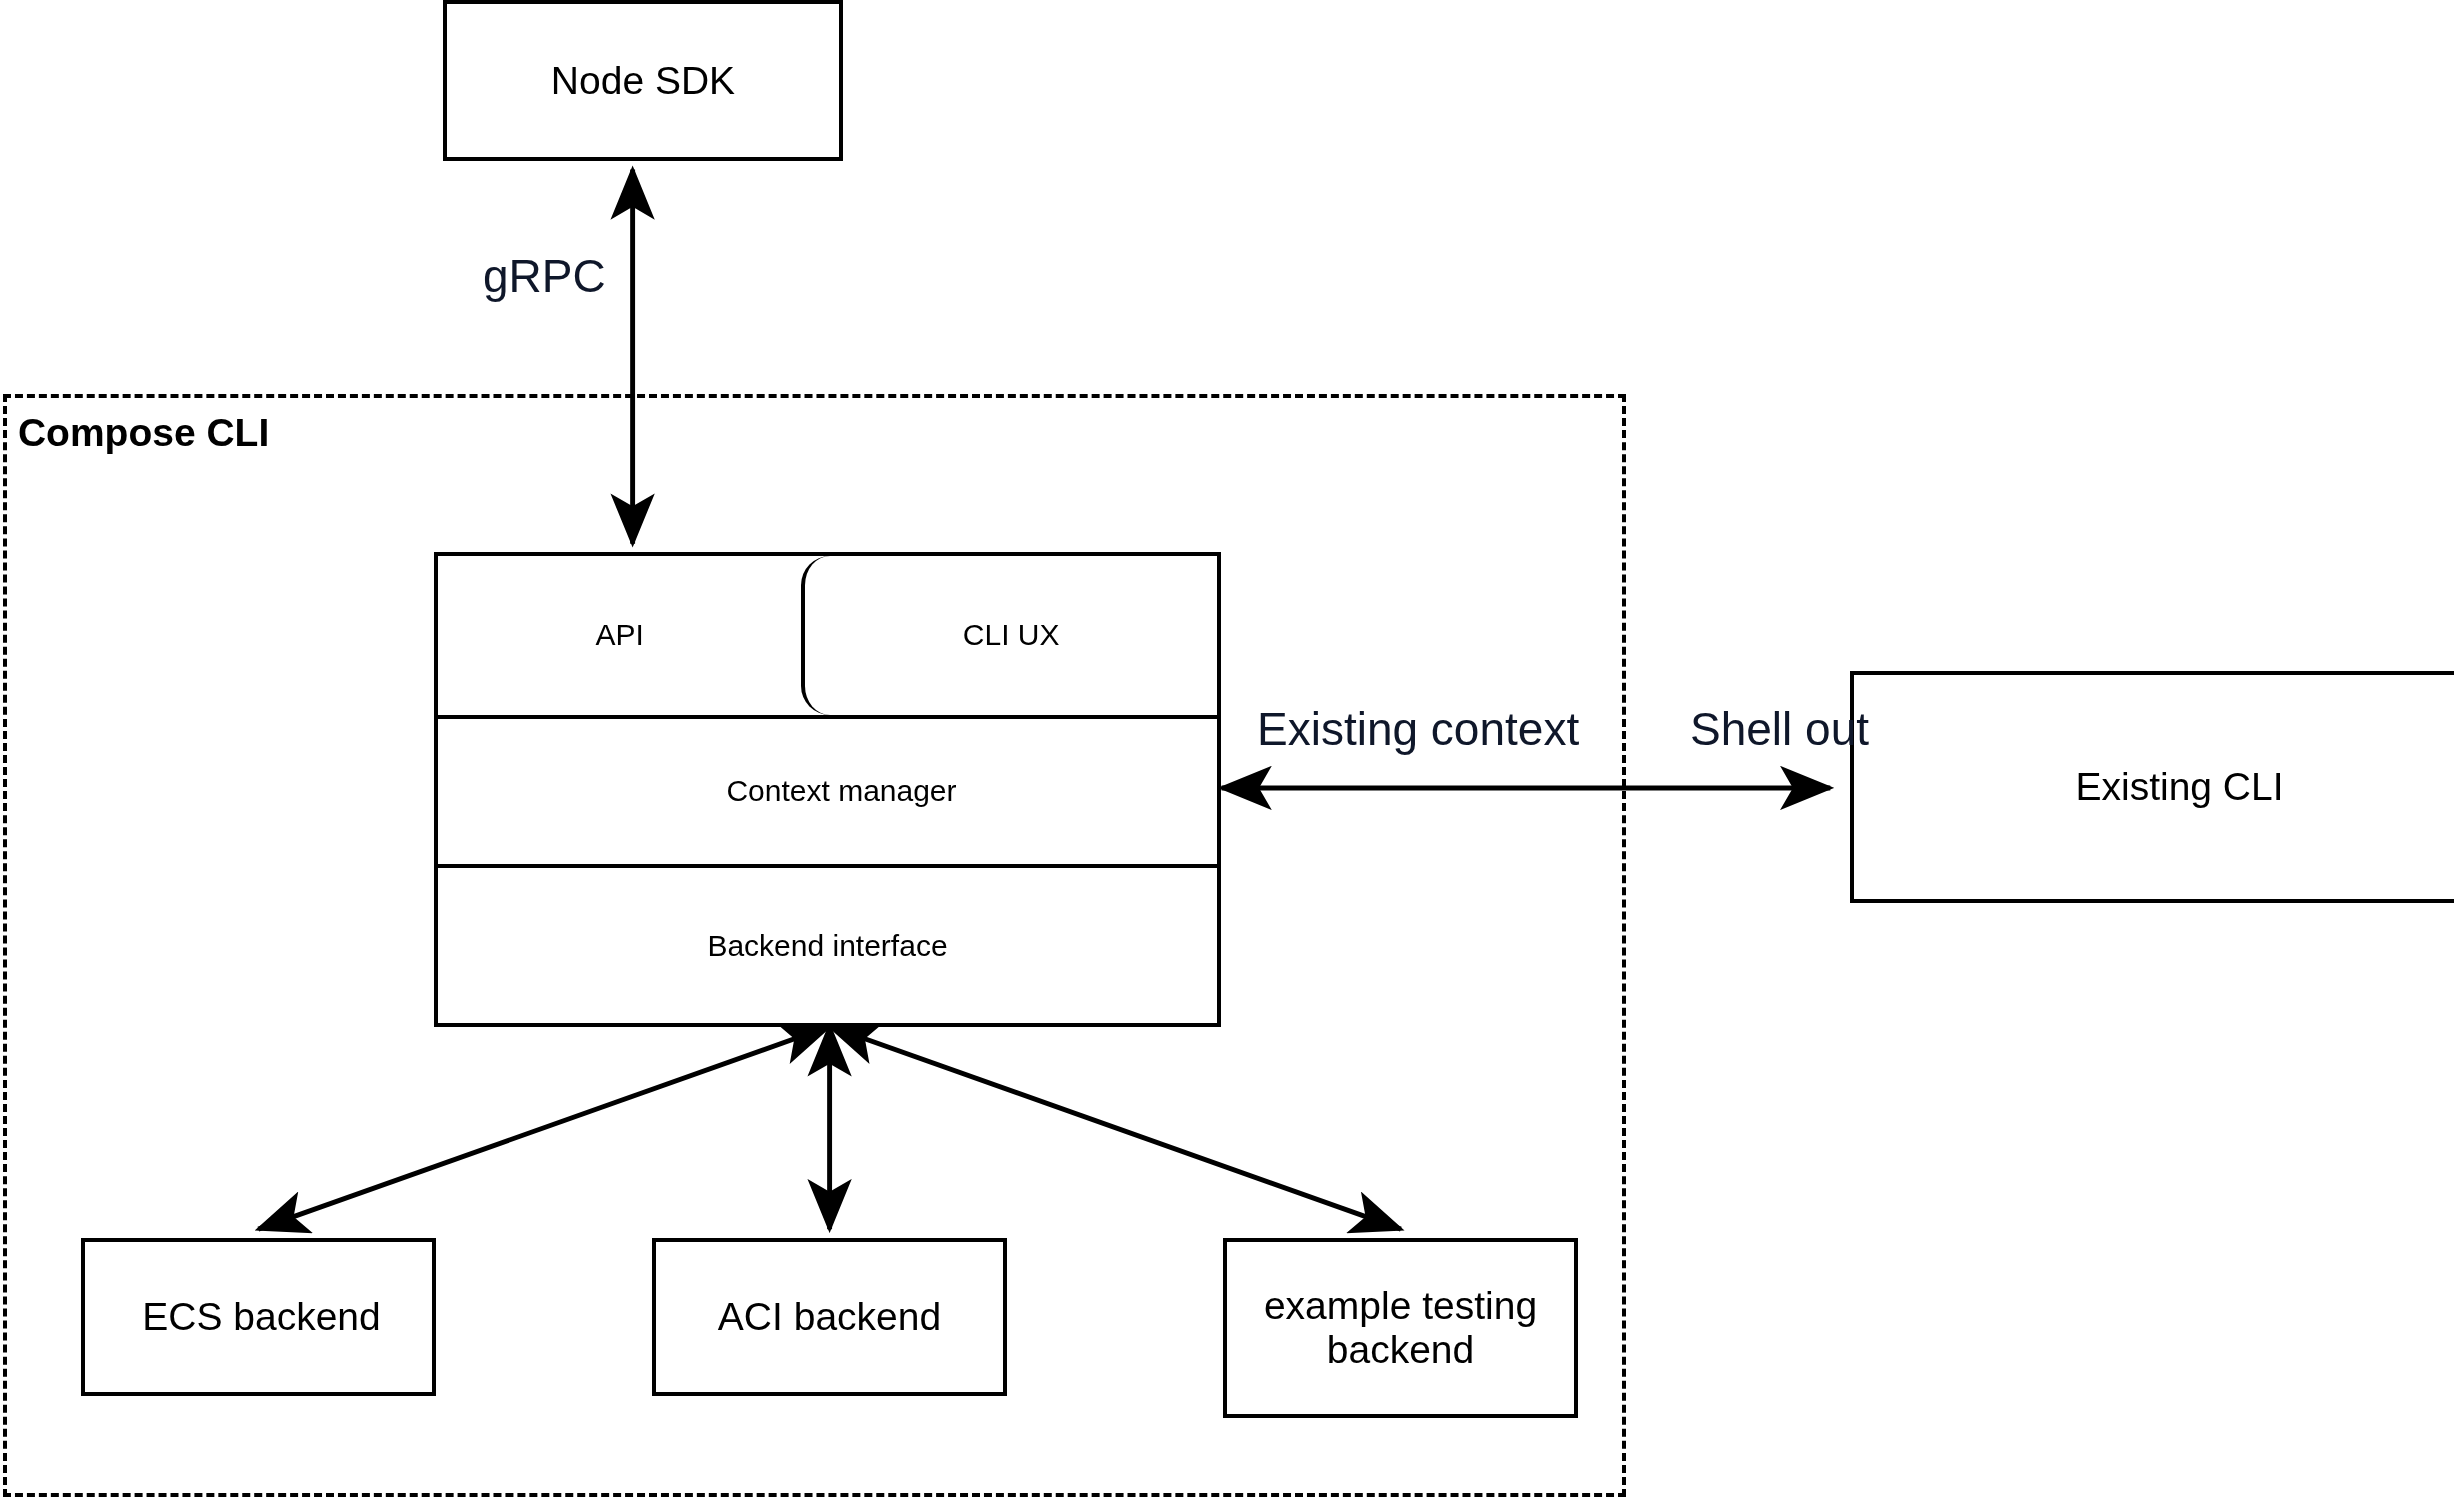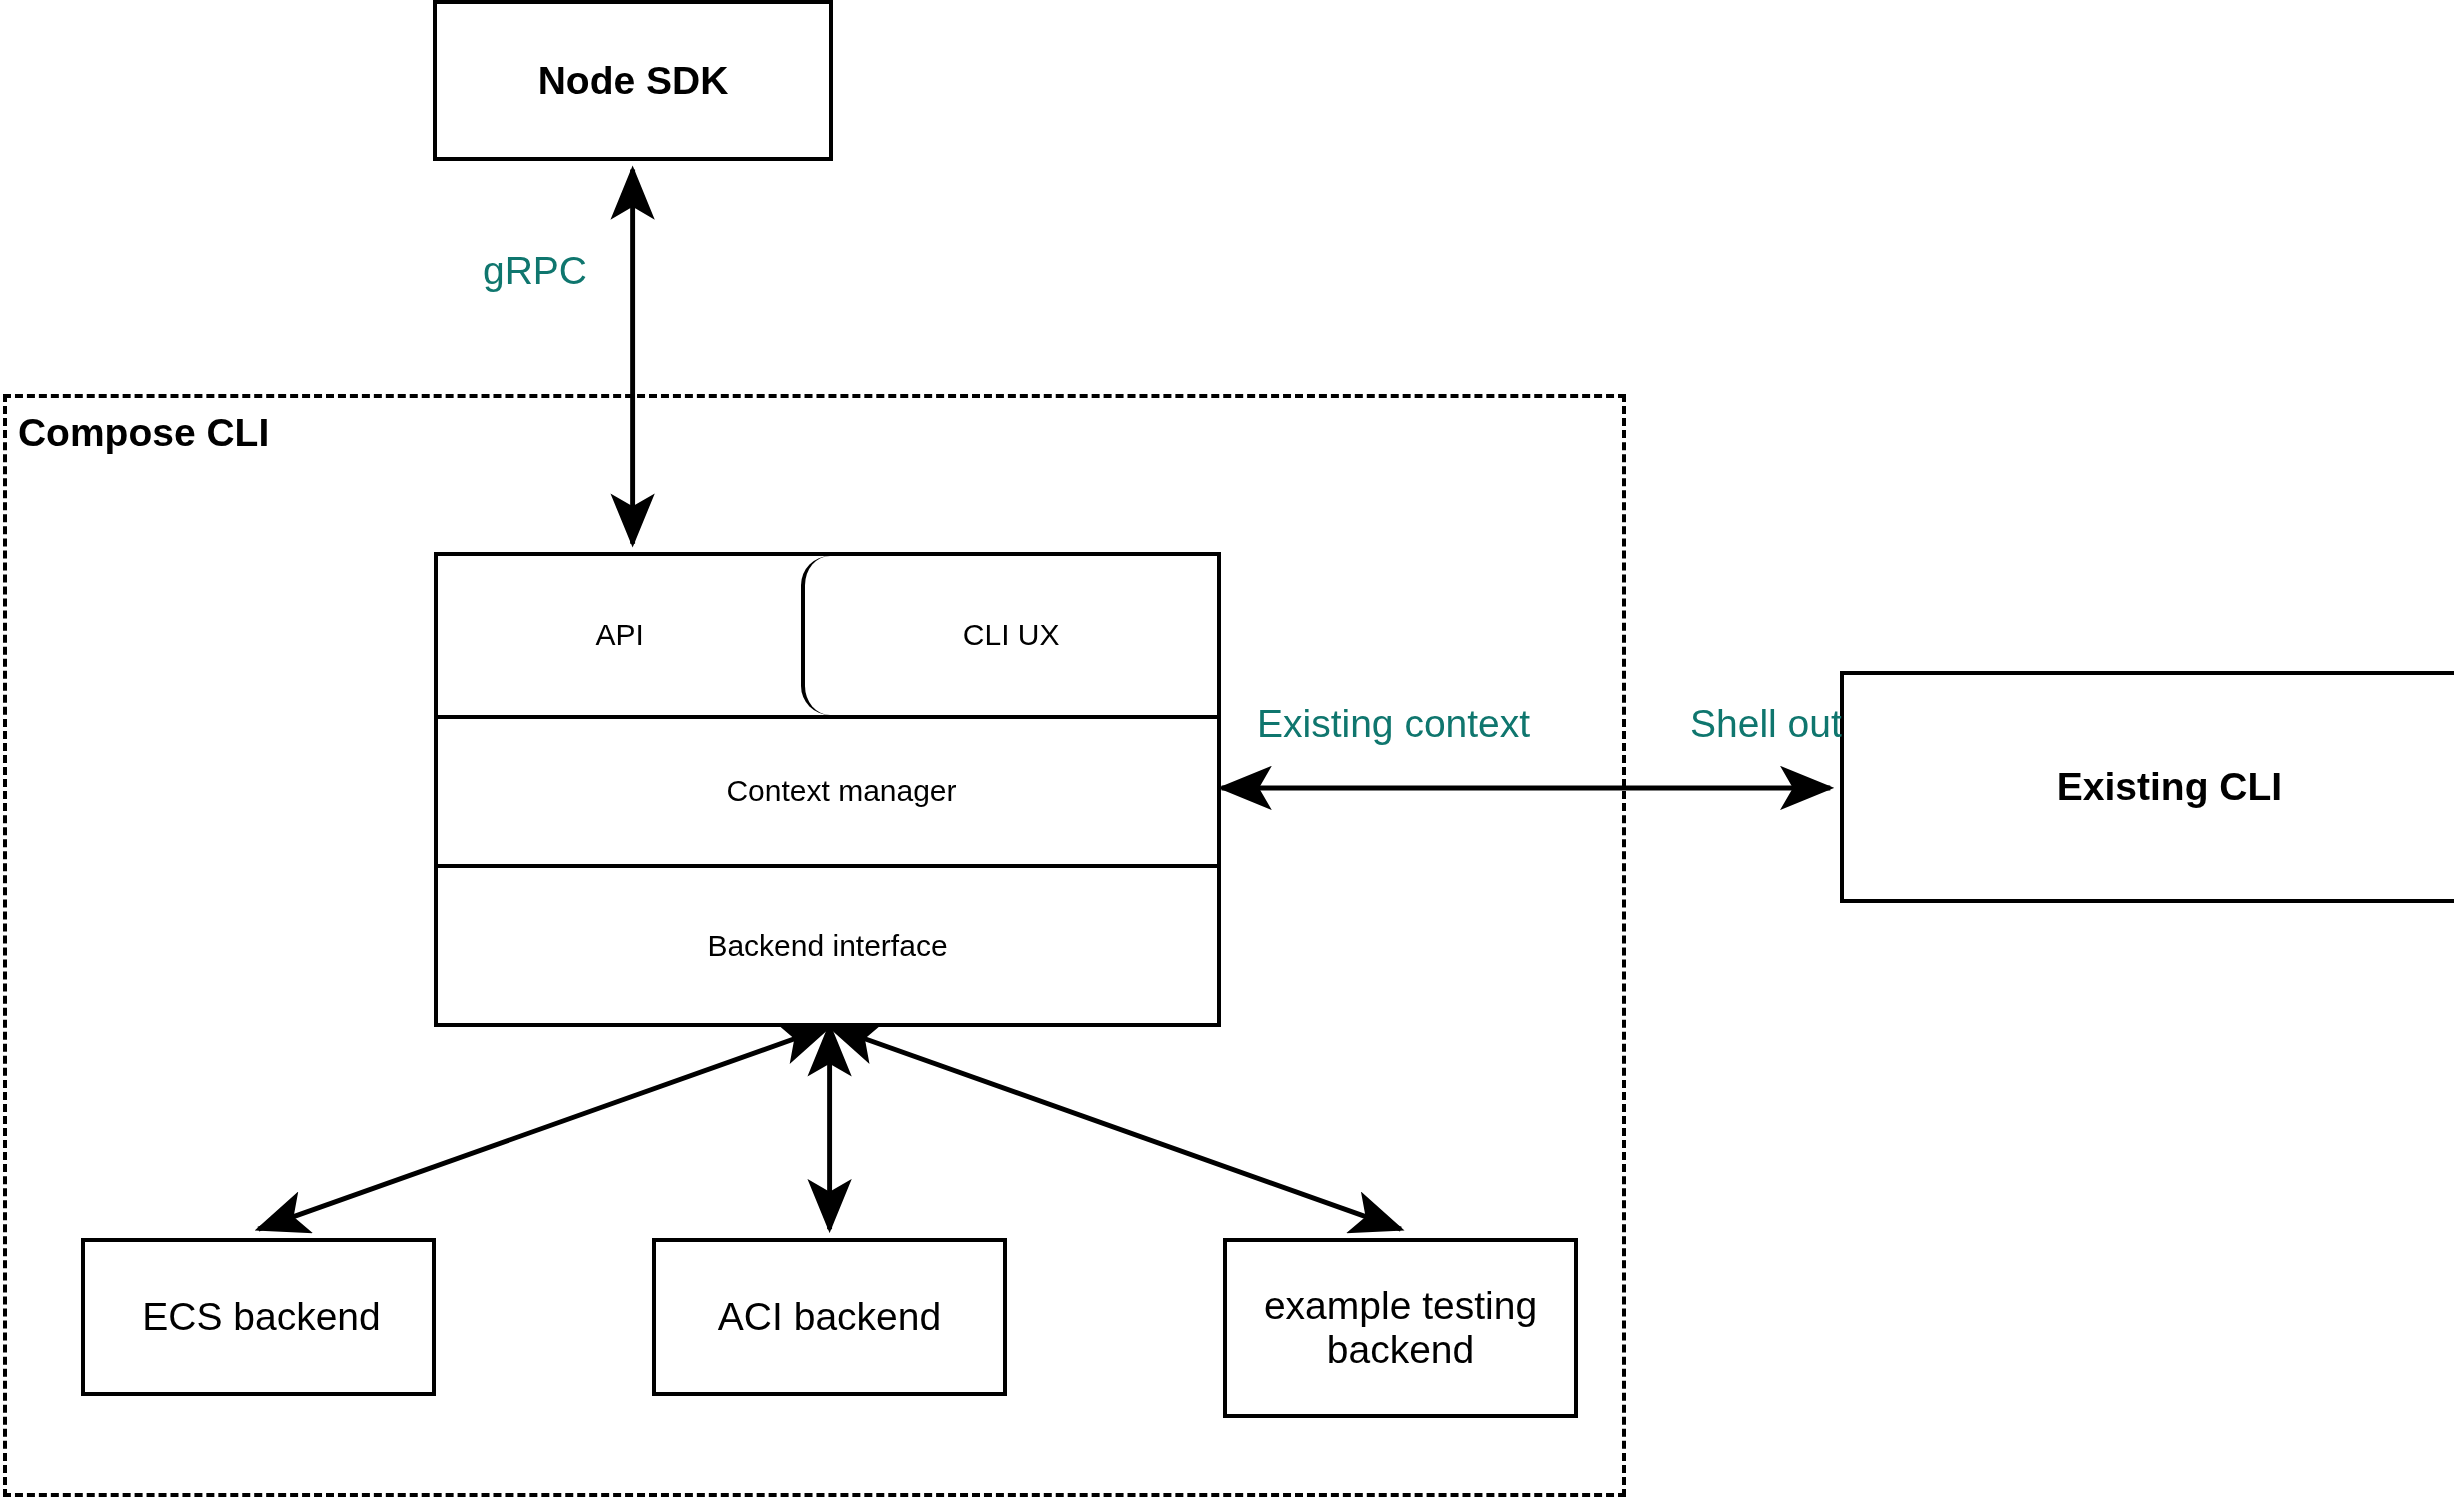--- a/index.html
+++ b/index.html
@@ -33,21 +33,21 @@
     border: 4.9px solid #000000;
     display: flex;
     align-items: center;
     justify-content: center;
     text-align: center;
     color: #000000;
     font-size: 39px;
     line-height: 1.12;
     z-index: 3;
   }
-  .node.bold { font-weight: bold; }
+  .node.bold { font-weight: normal; margin-left: 10px; }
 
   
   .group-dashed {
     position: absolute;
     box-sizing: border-box;
     border: 4.9px dashed #000000;
     background: transparent;
     z-index: 1;
   }
   .group-label {
@@ -92,22 +92,22 @@
     background: #ffffff;
   }
   .cell + .cell {
     border-left: 4.9px solid #000000;
     border-radius: 29px;
   }
 
   
   .edge-label {
     position: absolute;
-    font-size: 39px;
-    color: #0f766e;
+    font-size: 46px;
+    color: #0f172a;
     white-space: nowrap;
     z-index: 4;
     background: transparent;
   }
 </style>
 </head>
 <body>
 
 <div id="canvas">
 

